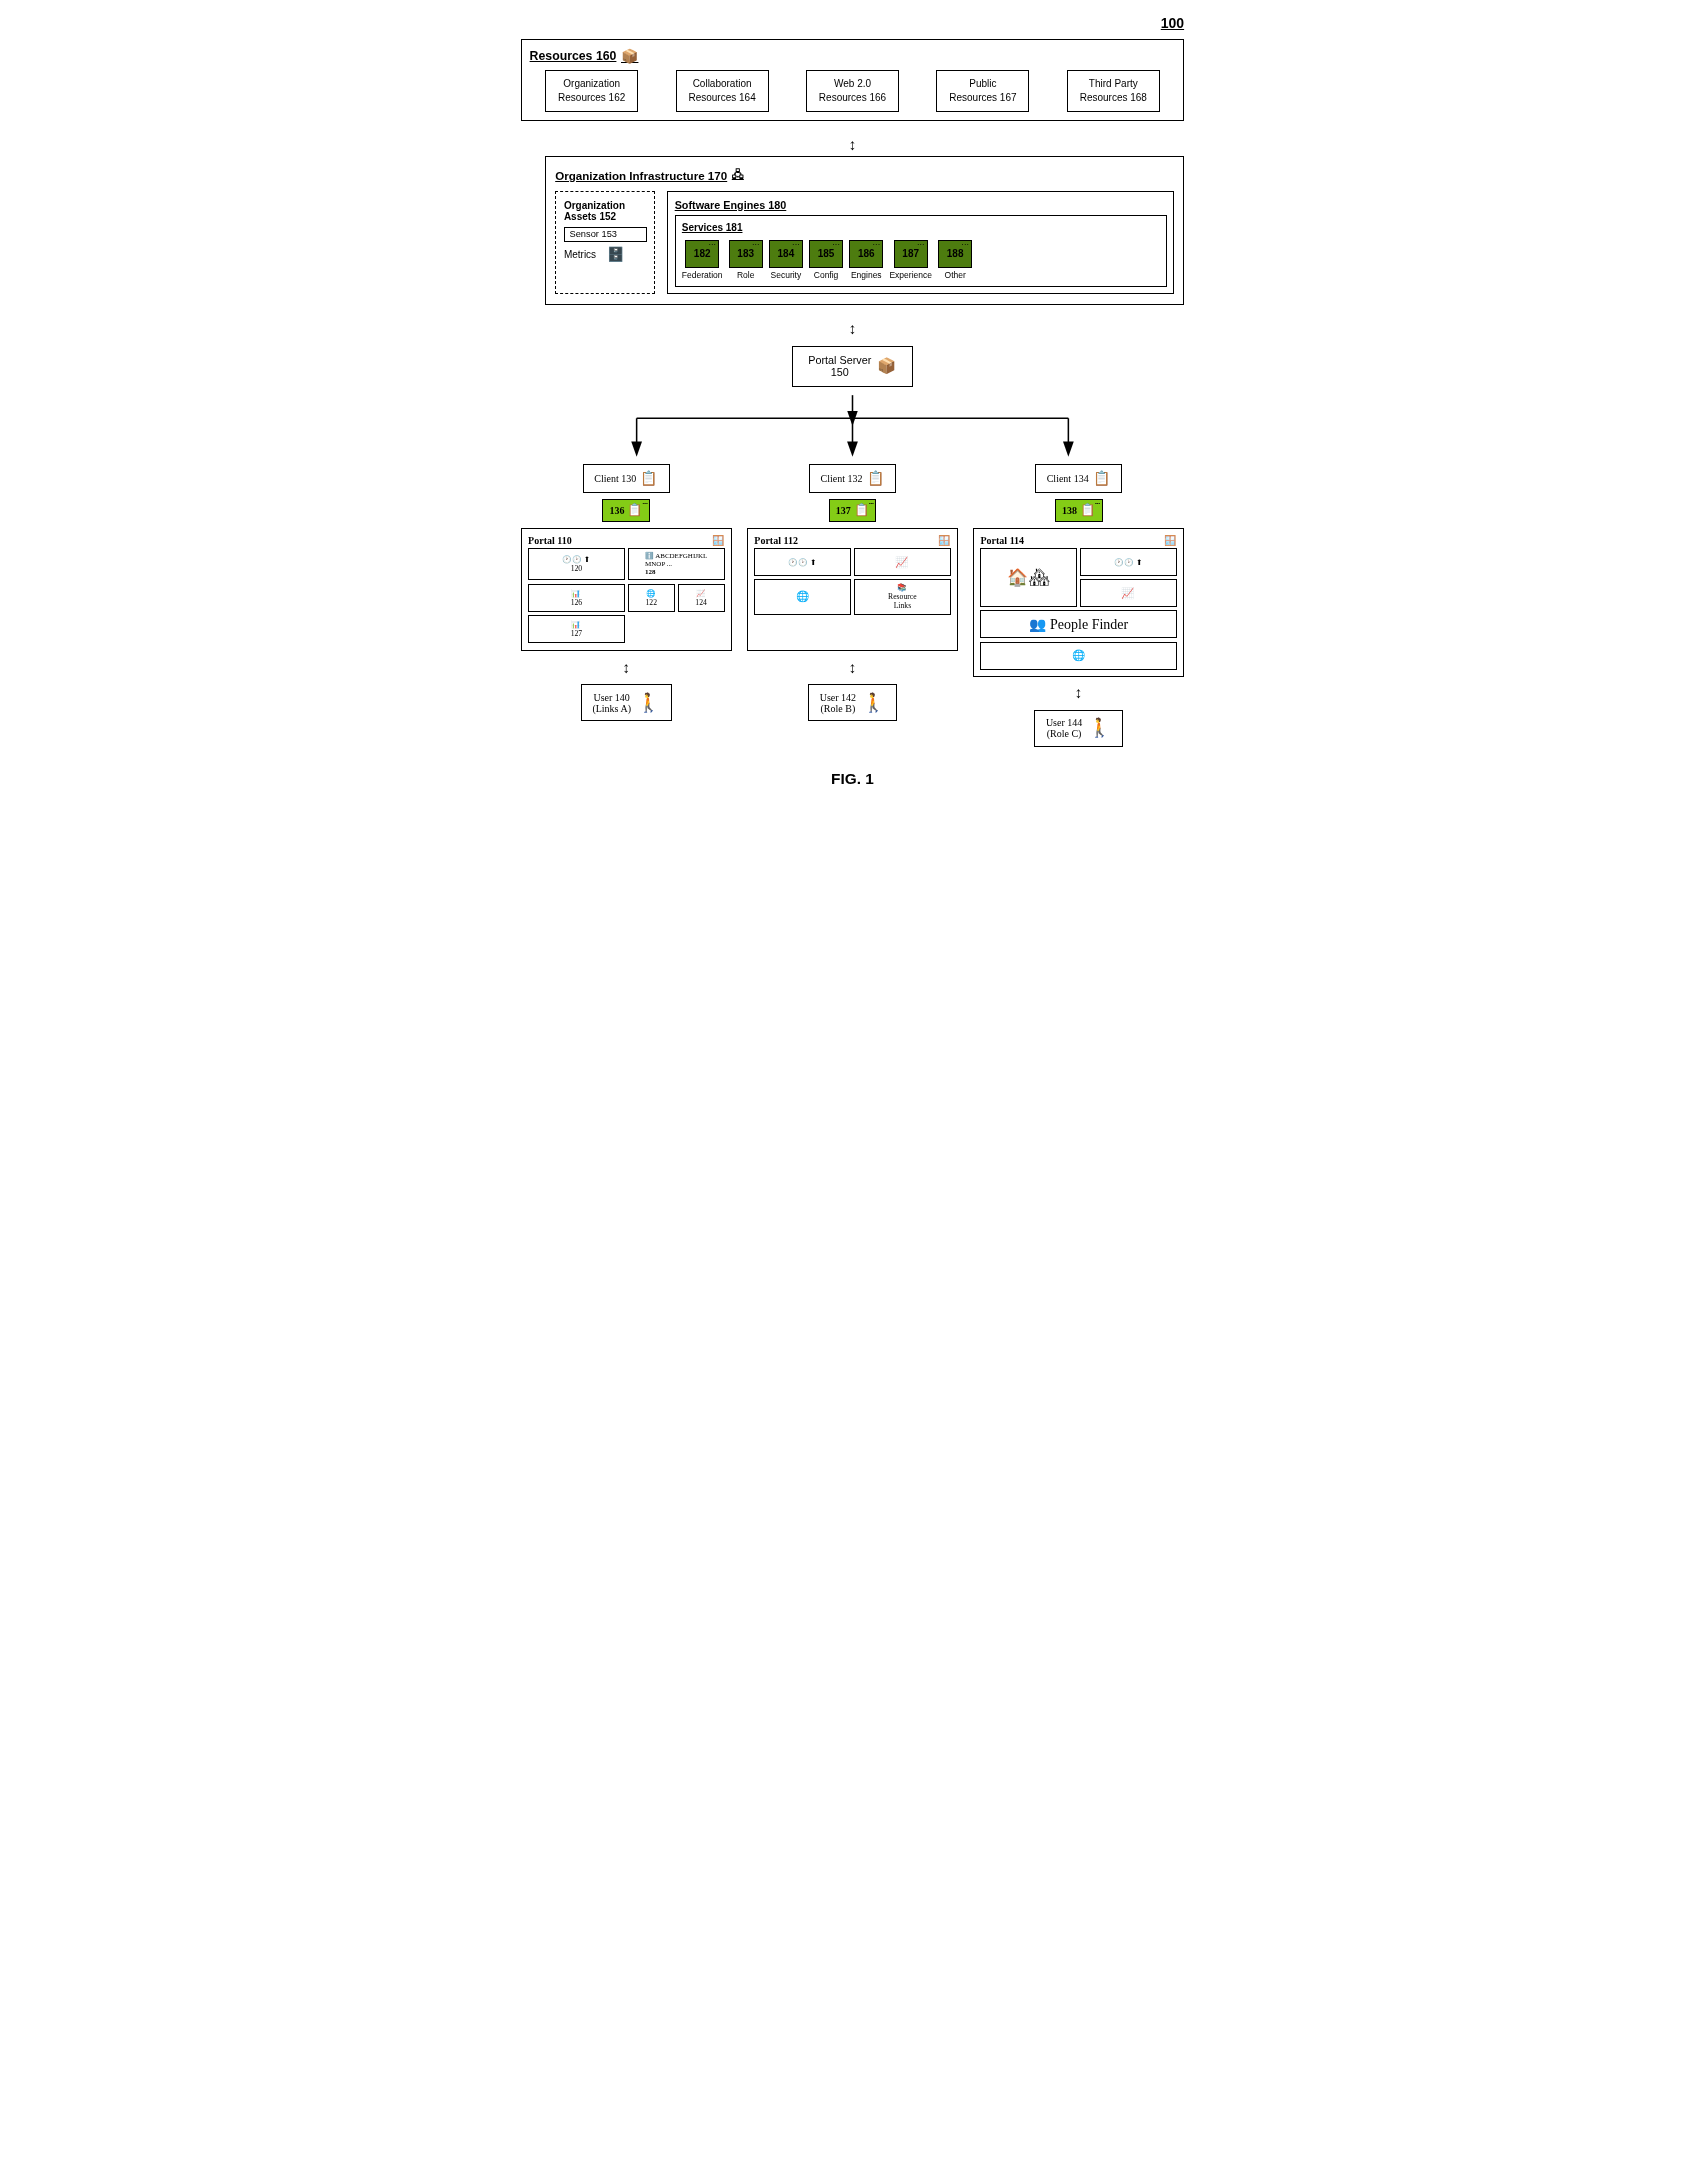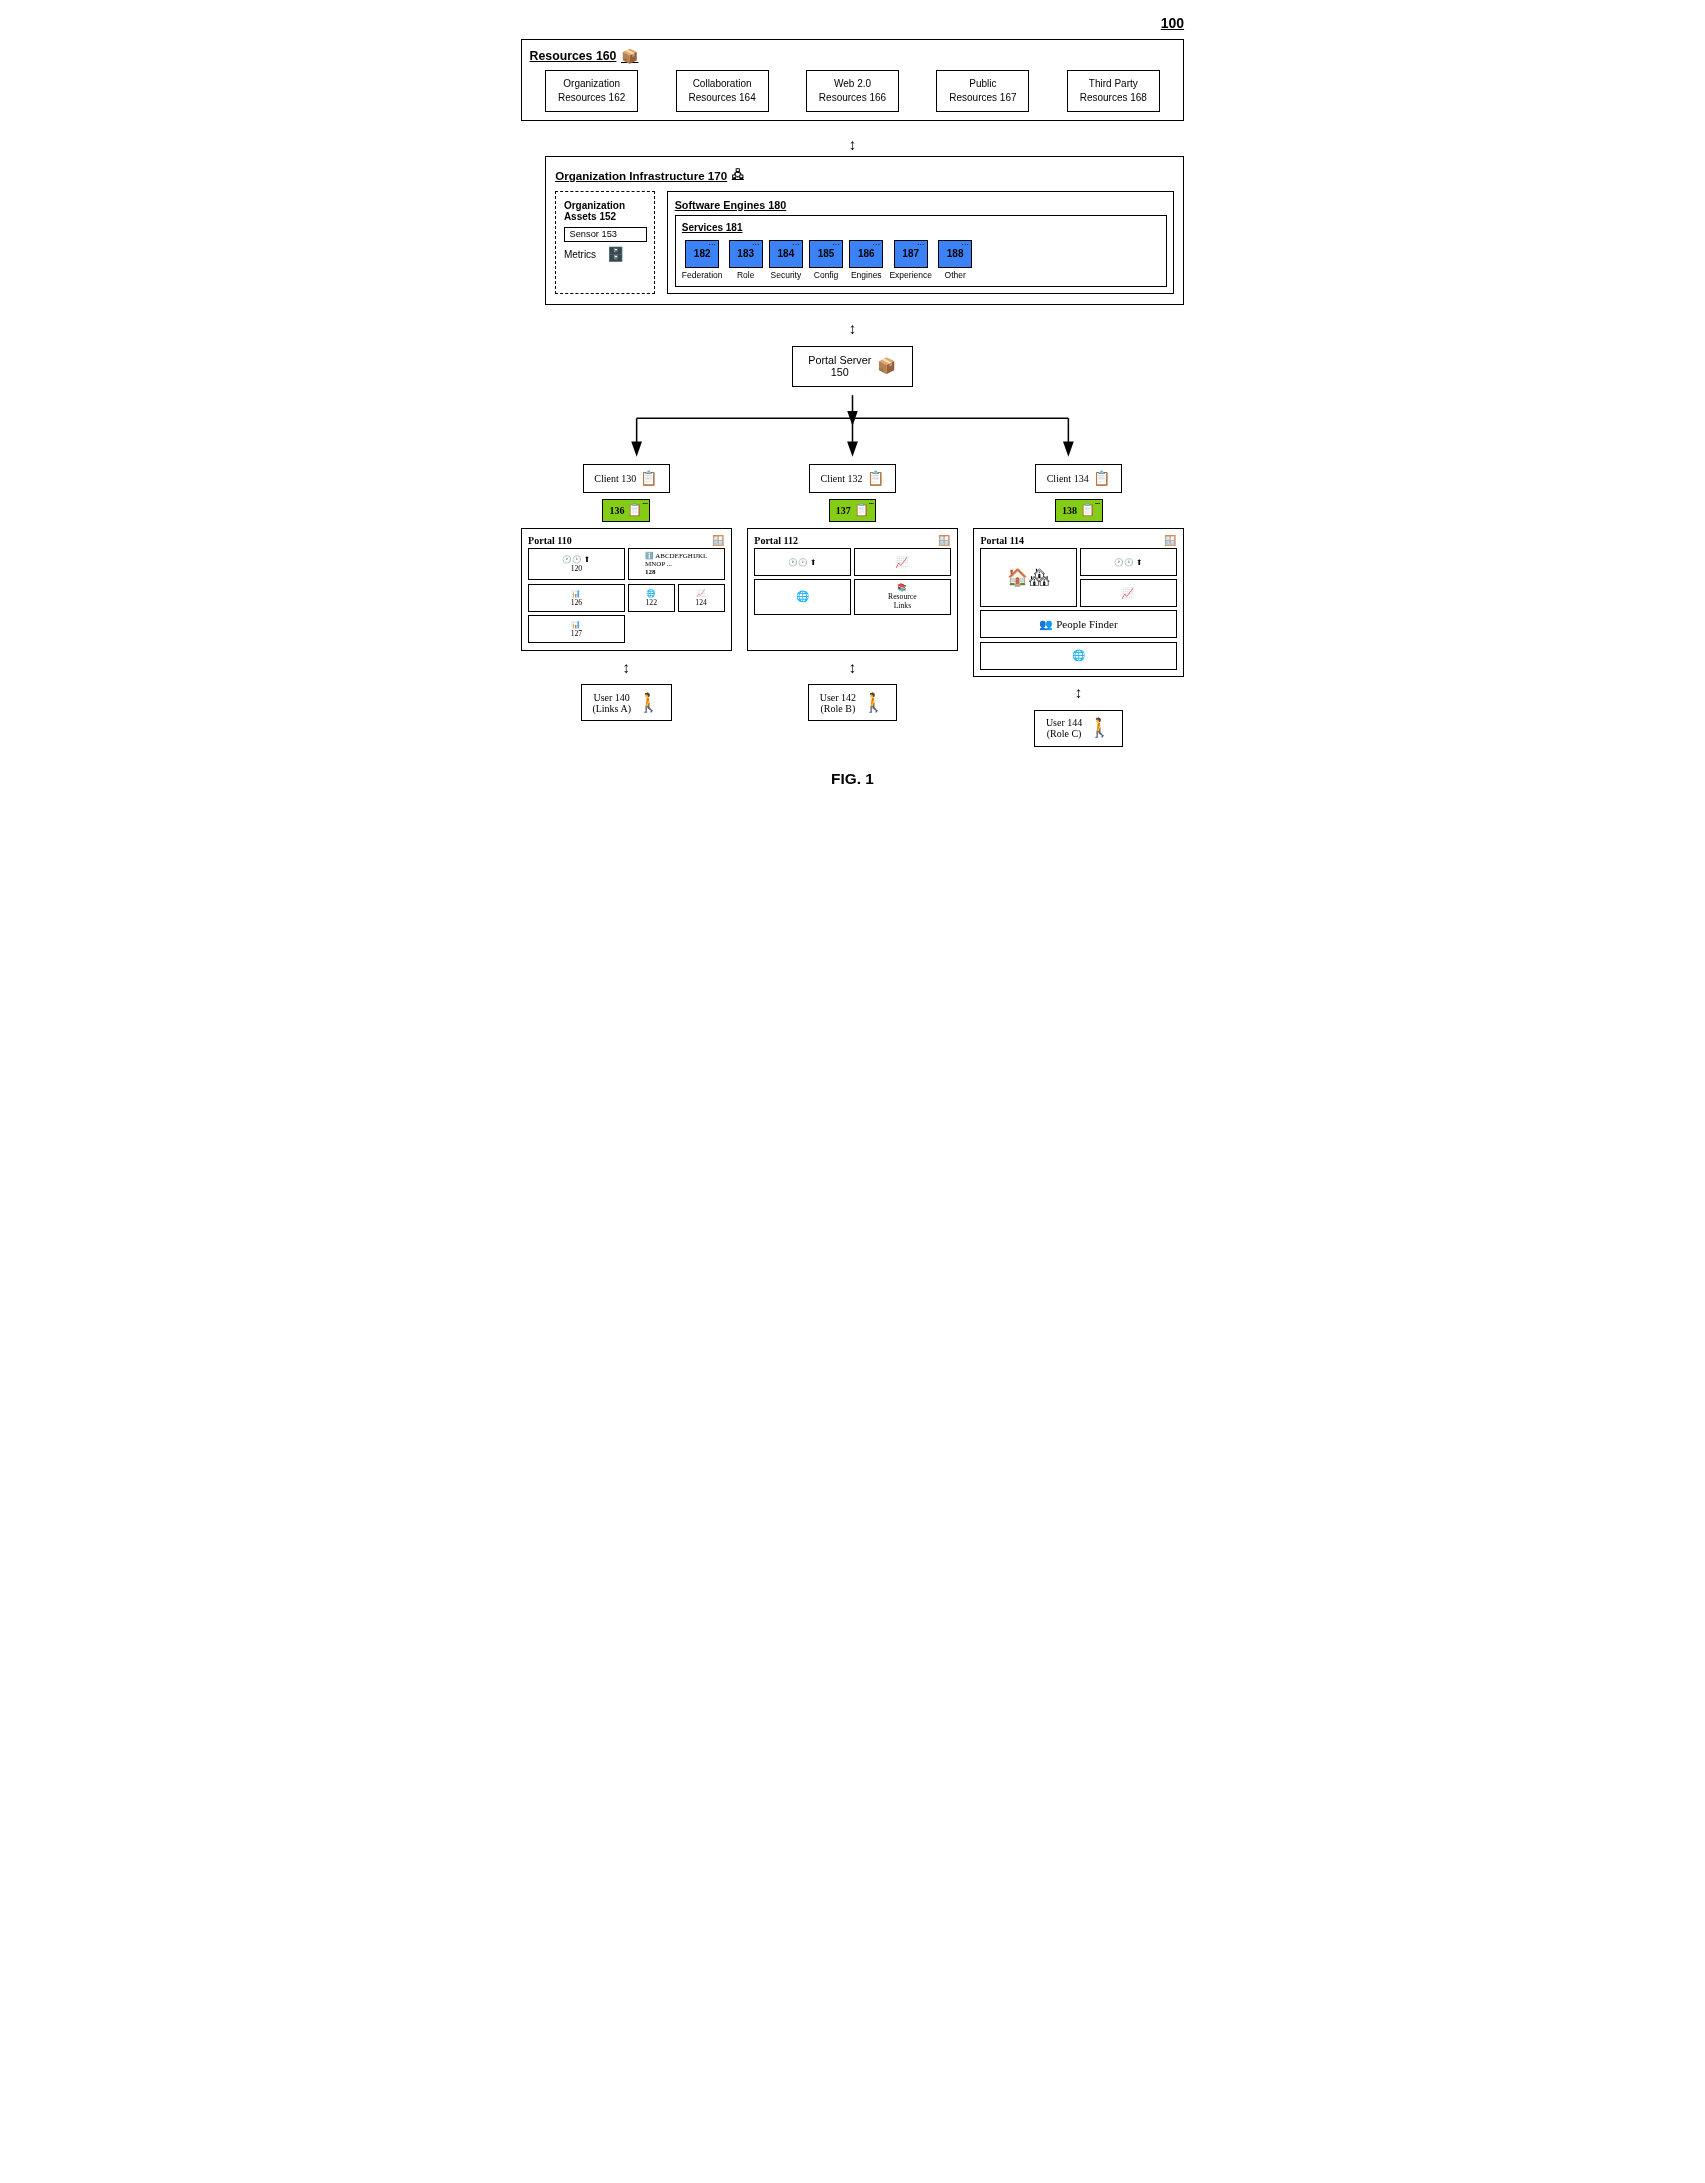--- a/index.html
+++ b/index.html
@@ -249,21 +249,21 @@
     .svc-box {
       border: 1.5px solid #000;
       width: 34px;
       height: 28px;
       display: flex;
       align-items: center;
       justify-content: center;
       font-size: 10px;
       font-weight: bold;
       position: relative;
-      background: #3b82f6;
+      background: #4d7c0f;
       margin-bottom: 2.3px;
     }
     .svc-box .dots {
       position: absolute;
       top: 0.8px;
       right: 1.5px;
       font-size: 5.4px;
       letter-spacing: 0.8px;
     }
   </style>
@@ -506,21 +506,21 @@
         <div class="portal-widget" style="grid-row: span 2; font-size:17px;">
           🏠🏘
         </div>
         <div class="portal-widget">
           <div style="font-size:7.7px;">🕐🕑 ⬆</div>
         </div>
         <div class="portal-widget">
           <div style="font-size:10.8px;">📈</div>
         </div>
         <div class="portal-widget" style="grid-column: span 2;">
-          <div style="font-size:11px;">👥 People Finder</div>
+          <div style="font-size:14px;">👥 People Finder</div>
         </div>
         <div class="portal-widget" style="grid-column: span 2;">
           <div style="font-size:10.8px;">🌐</div>
         </div>
       </div>
     </div>
     <div class="bidirectional-arrow">↕</div>
     <div class="user-box">
       <div>
         <div>User 144</div>

